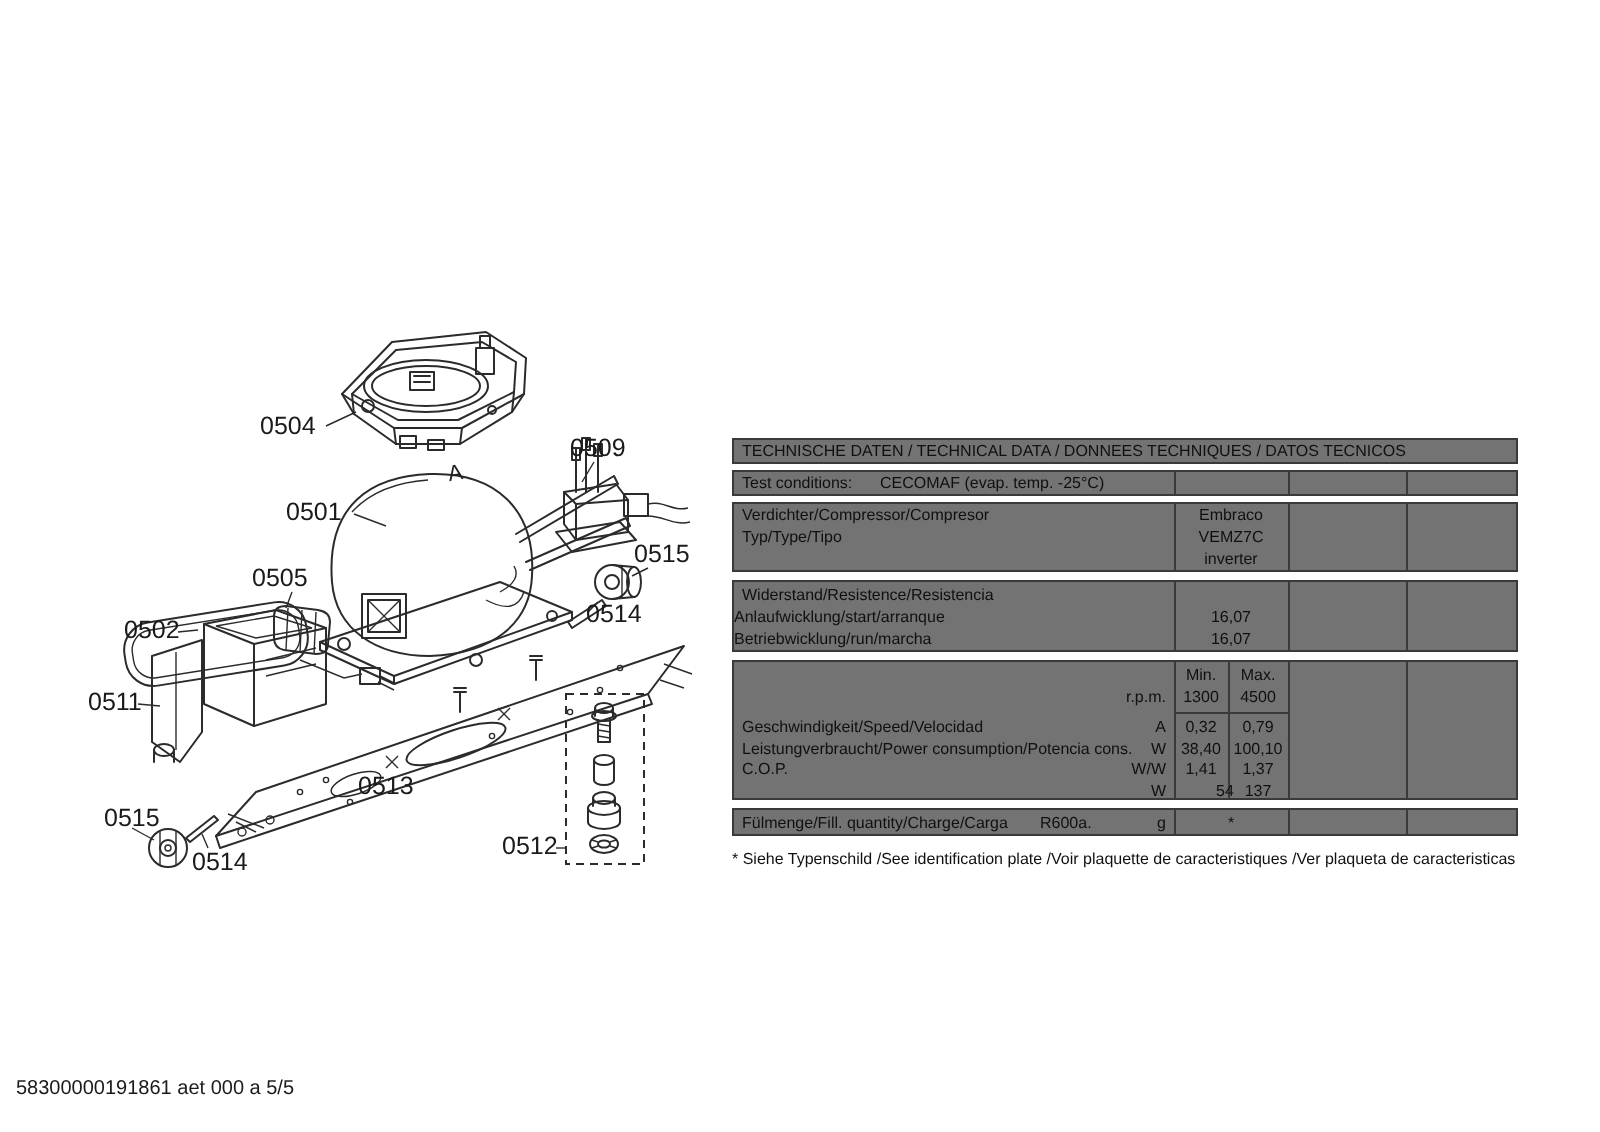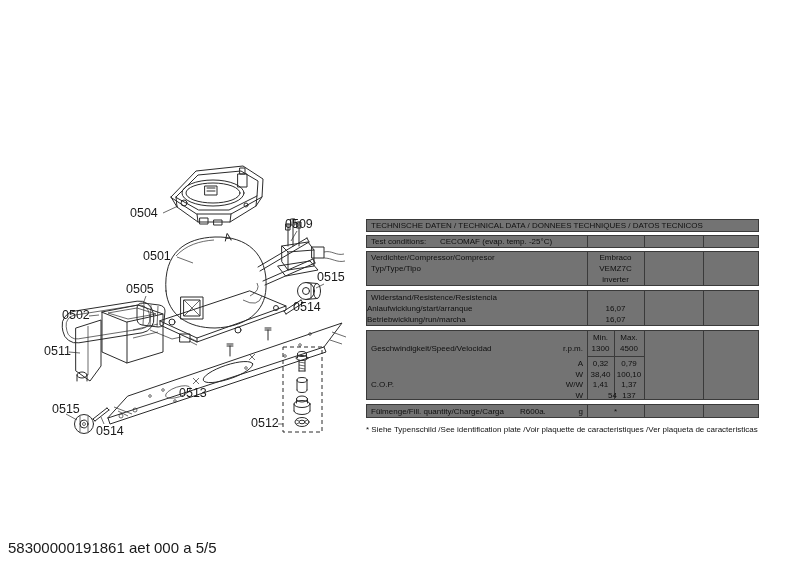--- a/index.html
+++ b/index.html
@@ -20,21 +20,21 @@
     border:1px solid #3a3a3a; font-size:8px; line-height:10.5px; color:#101010;
     background:#737373;
   }
   .vline { position:absolute; top:0; bottom:0; width:0; border-left:1px solid #3a3a3a; }
   .hline { position:absolute; height:0; border-top:1px solid #3a3a3a; }
   .abs { position:absolute; white-space:nowrap; }
   .ctr { text-align:center; }
   .rgt { text-align:right; }
   .flexr { display:flex; justify-content:space-between; gap:20px;flex-direction:column; }
   .footnote { position:absolute; left:366px; top:425px; font-size:8px; color:#101010; white-space:nowrap; }
-  .docref { position:absolute; left:8px; top:539px; font-size:15px; color:#1a1a1a; }
+  .docref { position:absolute; left:8px; top:539px; font-size:10px; color:#1a1a1a; }
 </style>
 </head>
 <body>
 
 <svg class="art" viewBox="0 0 800 566" aria-hidden="true">
 
   <g>
     <path class="line" d="M171,197 L196,171 L243,166 L263,179 L262,197 L231,214 L197,214 Z"></path>
     <path class="line" d="M176,197 L198,175 L241,171 L258,181 L257,196 L229,210 L199,210 Z"></path>
     <path class="line" d="M171,197 L177,207 L198,222 L230,222 L256,206 L262,197"></path>
@@ -241,29 +241,30 @@
 <div class="sec" style="top:330px;height:70px">
   <div class="vline" style="left:220px"></div>
   <div class="vline" style="left:247px"></div>
   <div class="vline" style="left:277px"></div>
   <div class="vline" style="left:336px"></div>
   <div class="hline" style="left:220px;top:25px;width:57px"></div>
 
   <div class="abs ctr" style="left:220px;top:2px;width:27px">Min.</div>
   <div class="abs ctr" style="left:247px;top:2px;width:30px">Max.</div>
 
-  <div class="abs" style="left:4px;top:13px">Geschwindigkeit/Speed/Velocidad</div>
+  <div class="abs" style="left:4px;top:28px">Geschwindigkeit/Speed/Velocidad</div>
   <div class="abs rgt" style="left:180px;top:13px;width:36px">r.p.m.</div>
   <div class="abs ctr" style="left:220px;top:13px;width:27px">1300</div>
   <div class="abs ctr" style="left:247px;top:13px;width:30px">4500</div>
 
   <div class="abs rgt" style="left:180px;top:28px;width:36px">A</div>
   <div class="abs ctr" style="left:220px;top:28px;width:27px">0,32</div>
   <div class="abs ctr" style="left:247px;top:28px;width:30px">0,79</div>
 
+  <div class="abs" style="left:4px;top:38.5px">Leistungverbraucht/Power consumption/Potencia cons.</div>
   <div class="abs rgt" style="left:180px;top:38.5px;width:36px">W</div>
   <div class="abs ctr" style="left:220px;top:38.5px;width:27px">38,40</div>
   <div class="abs ctr" style="left:247px;top:38.5px;width:30px">100,10</div>
 
   <div class="abs" style="left:4px;top:49px">C.O.P.</div>
   <div class="abs rgt" style="left:180px;top:49px;width:36px">W/W</div>
   <div class="abs ctr" style="left:220px;top:49px;width:27px">1,41</div>
   <div class="abs ctr" style="left:247px;top:49px;width:30px">1,37</div>
 
   <div class="abs rgt" style="left:180px;top:59.5px;width:36px">W</div>

